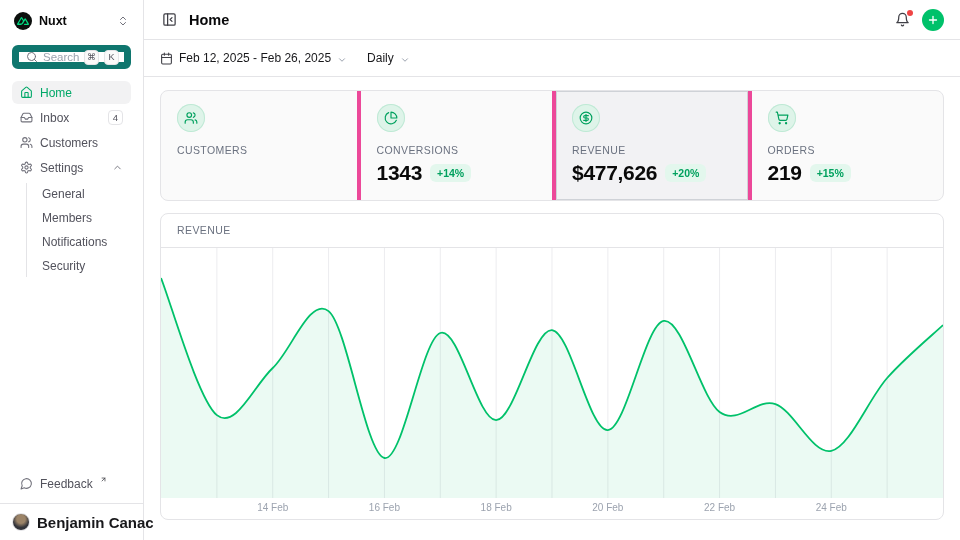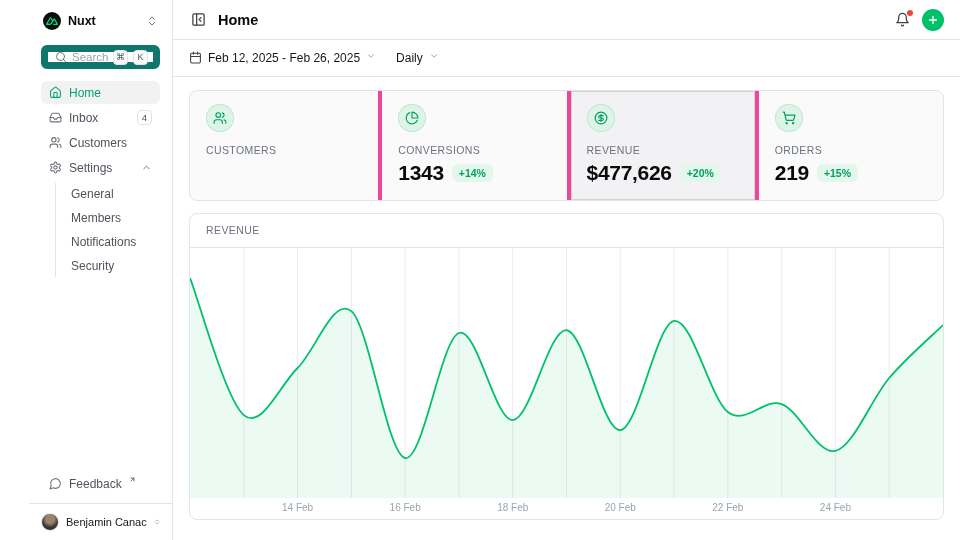--- a/index.html
+++ b/index.html
@@ -1,21 +1,21 @@
 <!DOCTYPE html>
 <html><head>
 <meta charset="utf-8">
 <style>
   * { margin:0; padding:0; box-sizing:border-box; }
   html,body { width:960px; height:540px; overflow:hidden; }
   body { font-family:"Liberation Sans","DejaVu Sans",sans-serif; background:#fff; color:#18181b; }
   .app { display:flex; width:960px; height:540px; }
 
   
-  .sidebar { width:144px; flex:0 0 144px; border-right:1px solid #e4e4e7; display:flex; flex-direction:column; padding:10px 12px 0; background:#fff;margin-left:29px; }
+  .sidebar { width:144px; flex:0 0 144px; border-right:1px solid #e4e4e7; display:flex; flex-direction:column; padding:10px 12px 0; background:#fff; }
   .ws-row { display:flex; align-items:center; gap:7px; padding:2px 2px; border-radius:6px; cursor:pointer; }
   .ws-logo { width:18px; height:18px; border-radius:50%; background:#0c0f0d; display:grid; place-items:center; flex:0 0 18px; }
   .ws-logo svg { width:12px; height:12px; }
   .ws-name { font-size:12.5px; font-weight:700; color:#0a0a0a; }
   .ws-row .chev-ud { margin-left:auto; color:#71717b; }
   .chev-ud { width:12px; height:12px; }
 
   .search { margin:13px 0 12px; height:24px; border:7px solid #0f766e; border-radius:6px; display:flex; align-items:center; gap:5px; padding:0 5px 0 7px; cursor:text; background:#fff; }
   .search .sicon { width:12px; height:12px; color:#71717b; flex:0 0 12px; }
   .search .ph { flex:1; font-size:11.5px; color:#9ca3af; white-space:nowrap; overflow:hidden; }
@@ -31,37 +31,37 @@
   .subnav { margin:2px 0 0 14px; border-left:1px solid #e4e4e7; padding-left:11px; display:flex; flex-direction:column; gap:2px; }
   .subnav .nav-item { padding:0 4px; height:22px; }
 
   .spacer { flex:1; }
   .foot-links { display:flex; gap:2px; padding-bottom:6px; }
   .ext { width:7px; height:7px; color:#3f3f46; position:relative; top:-4px; left:0px; flex:0 0 7px; }
 
   .user-row { margin:2px -12px 0; border-top:1px solid #e4e4e7; padding:9px 12px; display:flex; align-items:center; gap:7px; cursor:pointer; }
   .avatar { width:18px; height:18px; border-radius:50%; flex:0 0 18px;
             background:radial-gradient(circle at 50% 32%, #9c8468 0 31%, #33343a 62%); border:1px solid #e4e4e7; }
-  .user-name { font-size:11px; font-weight:400; color:#18181b; white-space:nowrap; }
+  .user-name { font-size:15px; font-weight:700; color:#18181b; white-space:nowrap; }
   .user-row .chev-ud { margin-left:auto; color:#71717b; }
 
   
   .main { flex:1; display:flex; flex-direction:column; min-width:0; }
   .topbar { height:40px; flex:0 0 40px; border-bottom:1px solid #e4e4e7; display:flex; align-items:center; padding:0 16px; gap:10px; }
   .icon-btn { background:none; border:none; cursor:pointer; display:grid; place-items:center; color:#3f3f46; padding:2px; }
   .icon-btn svg { width:15px; height:15px; }
   .page-title { font-size:14.5px; font-weight:700; color:#09090b; }
   .topbar-right { margin-left:auto; display:flex; align-items:center; gap:10px; }
   .bell-wrap { position:relative; }
   .bell-dot { position:absolute; top:0px; right:-1px; width:6px; height:6px; border-radius:50%; background:#ef4444; }
   .plus-btn { width:22px; height:22px; border-radius:50%; border:none; background:#00c16a; color:#fff; display:grid; place-items:center; cursor:pointer; }
   .plus-btn svg { width:12px; height:12px; }
 
   .toolbar { height:37px; flex:0 0 37px; border-bottom:1px solid #e4e4e7; display:flex; align-items:center; padding:0 16px; gap:20px; }
-  .tool-btn { display:flex; align-items:flex-start; gap:6px; background:none; border:none; cursor:pointer; font-family:inherit; font-size:12px; font-weight:500; color:#18181b; }
+  .tool-btn { display:flex; align-items:flex-end; gap:6px; background:none; border:none; cursor:pointer; font-family:inherit; font-size:12px; font-weight:500; color:#18181b; }
   .tool-btn .cal { width:13px; height:13px; color:#3f3f46; }
   .chev-dn { width:10px; height:10px; color:#9ca3af; }
 
   .content { flex:1; padding:13px 16px 0; overflow:hidden; }
 
   
   .stats { display:grid; grid-template-columns:repeat(4,1fr); border:1px solid #e4e4e7; border-radius:8px; background:#fafafa; overflow:hidden; }
   .stat { padding:13px 16px 15px; cursor:pointer; }
   .stat + .stat { border-left:4px solid #ec4899; }
   .stat.selected { background:#f2f2f4; box-shadow:inset 0 0 0 1px #cfd2d7; }

